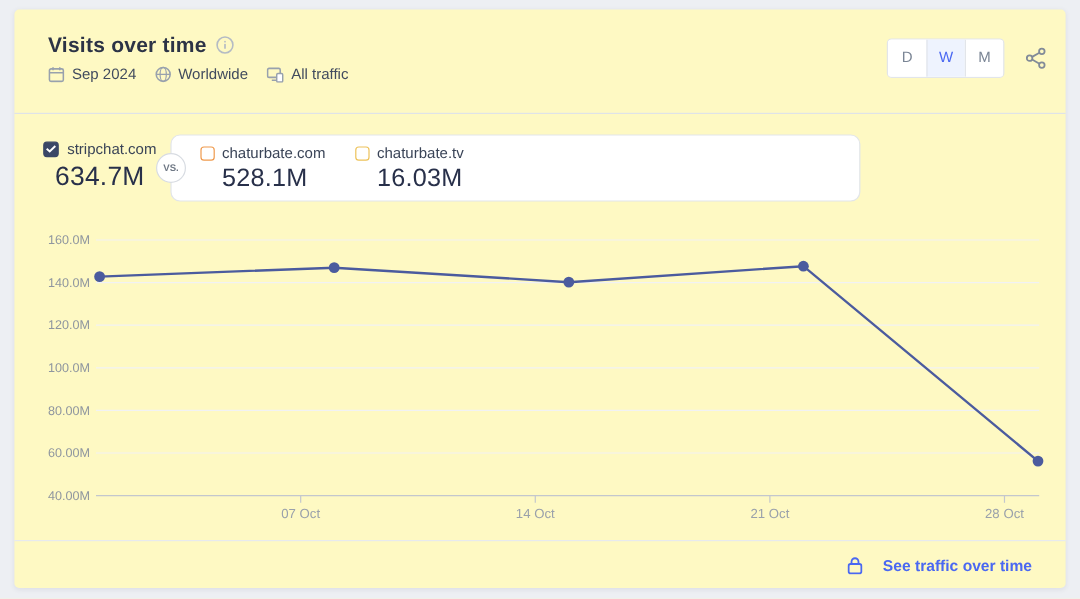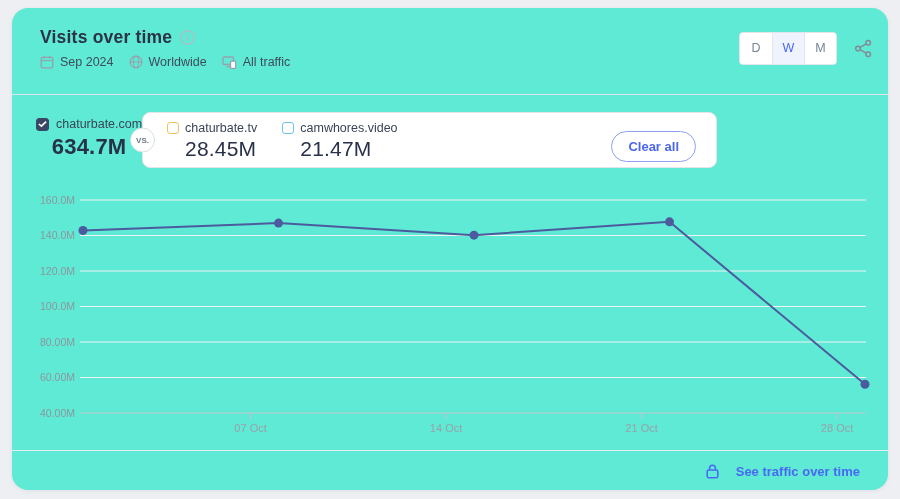--- a/index.html
+++ b/index.html
@@ -4,21 +4,21 @@
 <style>
   * { box-sizing: border-box; margin: 0; padding: 0; }
   html, body { width: 900px; height: 499px; overflow: hidden; }
   body {
     background: #edeff3;
     font-family: "Liberation Sans", sans-serif;
     position: relative;
   }
   .card {
     position: absolute; left: 12px; top: 8px; width: 876px; height: 482px;
-    background: #5eead4; border-radius: 16px;
+    background: #fef9c3; border-radius: 4px;
     box-shadow: 0 1px 4px rgba(25,35,65,.07);
   }
   
   .title-row { position: absolute; left: 28px; top: 19px; display: flex; align-items: center; gap: 8px; }
   .title { font-size: 17.5px; font-weight: bold; color: #2c3346; letter-spacing: .2px; }
   .meta-row { position: absolute; left: 28px; top: 47px; display: flex; align-items: center; gap: 15px; }
   .meta-item { display: flex; align-items: center; gap: 6px; font-size: 12.5px; color: #414b5e; }
   .header-right { position: absolute; right: 15px; top: 24px; display: flex; align-items: center; gap: 17px; }
   .seg-group { display: flex; border: 1px solid #e2e5ea; border-radius: 4px; overflow: hidden; background: #fff; }
   .seg {
@@ -32,21 +32,21 @@
   
   .compare { position: absolute; top: 104px; left: 0; right: 0; height: 64px; }
   .primary { position: absolute; left: 24px; top: 5px; display: flex; flex-direction: column; align-items: center; }
   .primary-top { display: flex; align-items: center; gap: 7px; }
   .checkbox {
     width: 13px; height: 13px; border-radius: 3px; border: 1.5px solid #3a4766;
     display: flex; align-items: center; justify-content: center; background: #fff; cursor: pointer; flex: none;
   }
   .checkbox.checked { background: #3a4766; }
   .domain-label { font-size: 12.5px; color: #3a4457; }
-  .big-value { font-size: 22px; color: #28304a; margin-top: 3px; letter-spacing: .2px; font-weight: bold; }
+  .big-value { font-size: 22px; color: #28304a; margin-top: 3px; letter-spacing: .2px; }
   .vs-box {
     position: absolute; left: 130px; top: 0; width: 575px; height: 56px;
     border: 1px solid #e2e5ea; border-radius: 8px; background: #fff;
     display: flex; align-items: flex-start; padding: 8px 10px 0 24px; gap: 25px;
   }
   .vs-badge {
     position: absolute; left: -13px; top: 50%; transform: translateY(-50%);
     width: 25px; height: 25px; border-radius: 50%; background: #fff; border: 1px solid #d8dce2;
     font-size: 8px; font-weight: bold; color: #6f7885;
     display: flex; align-items: center; justify-content: center;
@@ -142,47 +142,46 @@
   <div class="hdr-divider"></div>
 
   <div class="compare">
     <div class="primary">
       <div class="primary-top">
         <span class="checkbox checked" style="border-color: rgb(58, 71, 102); background: rgb(58, 71, 102);">
           <svg width="9" height="8" viewBox="0 0 10 8" fill="none">
             <path d="M1 4 L3.8 6.4 L9 1.4" stroke="#ffffff" stroke-width="1.8" fill="none"></path>
           </svg>
         </span>
-        <span class="domain-label">chaturbate.com</span>
+        <span class="domain-label">stripchat.com</span>
       </div>
       <span class="big-value">634.7M</span>
     </div>
 
     <div class="vs-box">
       <span class="vs-badge">VS.</span>
 
+      <div class="comp-item">
+        <div class="comp-top">
+          <span class="comp-checkbox" style="border-color: rgb(239, 154, 77);"></span>
+          <span class="domain-label">chaturbate.com</span>
+        </div>
+        <span class="comp-value">528.1M</span>
+      </div>
 
 
       <div class="comp-item">
         <div class="comp-top">
           <span class="comp-checkbox" style="border-color: rgb(237, 194, 90);"></span>
           <span class="domain-label">chaturbate.tv</span>
         </div>
-        <span class="comp-value">28.45M</span>
+        <span class="comp-value">16.03M</span>
       </div>
 
-      <div class="comp-item">
-        <div class="comp-top">
-          <span class="comp-checkbox" style="border-color: rgb(111, 195, 230);"></span>
-          <span class="domain-label">camwhores.video</span>
-        </div>
-        <span class="comp-value">21.47M</span>
-      </div>
-
-      <button class="clear-all">Clear all</button>
+
     </div>
   </div>
 
   <div class="chart-wrap">
     <svg width="876" height="252" viewBox="0 0 876 252">
         <line x1="68" y1="7" x2="854" y2="7" stroke="#f1f2f4" stroke-width="1"></line>
         <text x="63" y="10.5" text-anchor="end" font-size="10.5" fill="#8f969f" font-family="Liberation Sans, sans-serif">160.0M</text>
         <line x1="68" y1="42.5" x2="854" y2="42.5" stroke="#f1f2f4" stroke-width="1"></line>
         <text x="63" y="46" text-anchor="end" font-size="10.5" fill="#8f969f" font-family="Liberation Sans, sans-serif">140.0M</text>
         <line x1="68" y1="78" x2="854" y2="78" stroke="#f1f2f4" stroke-width="1"></line>

